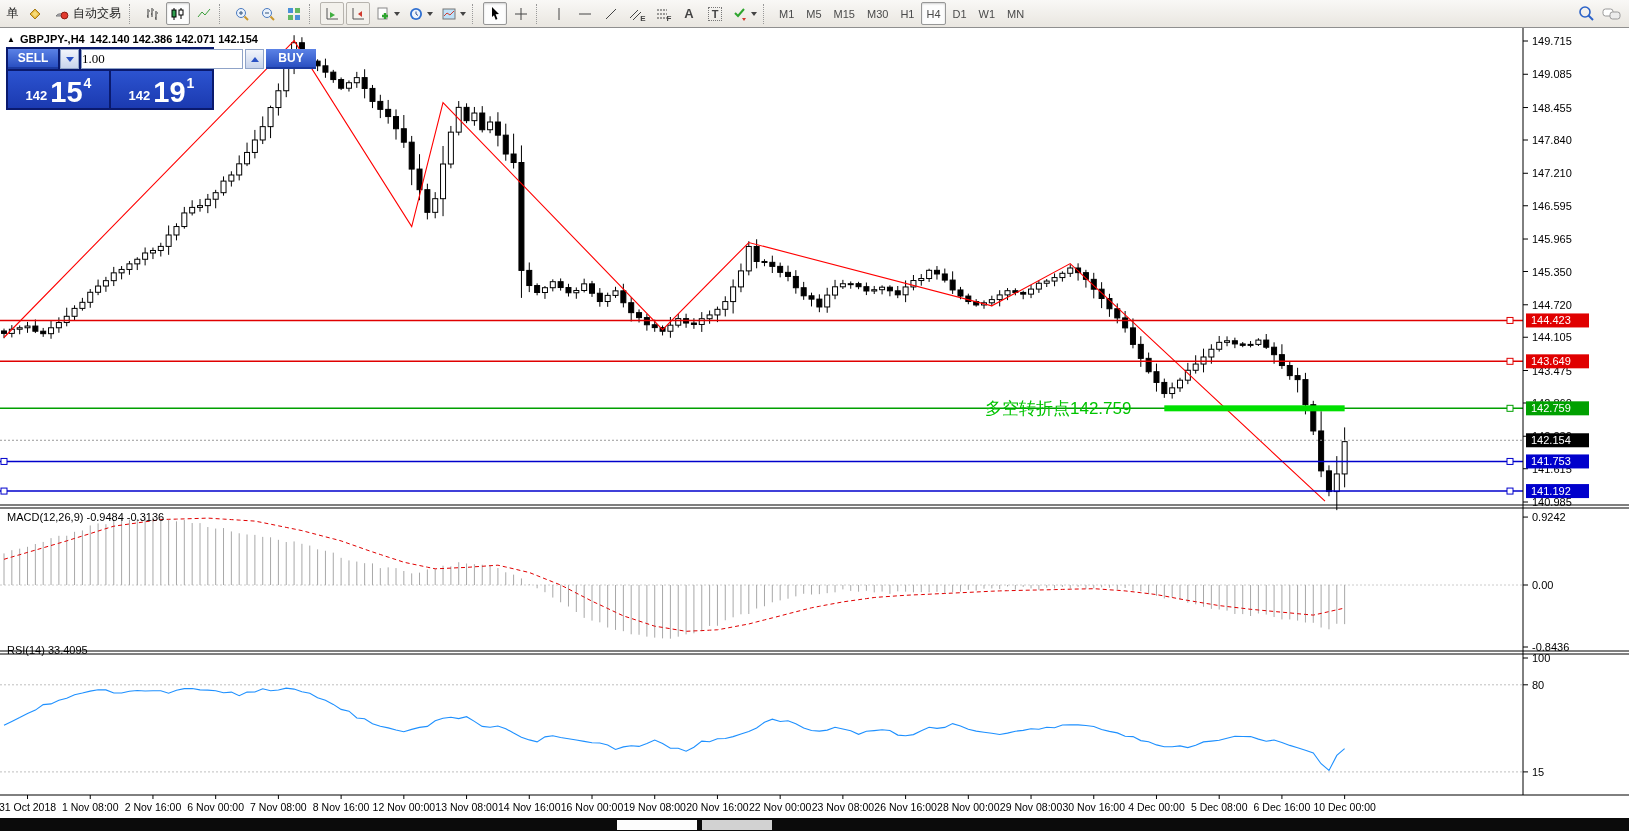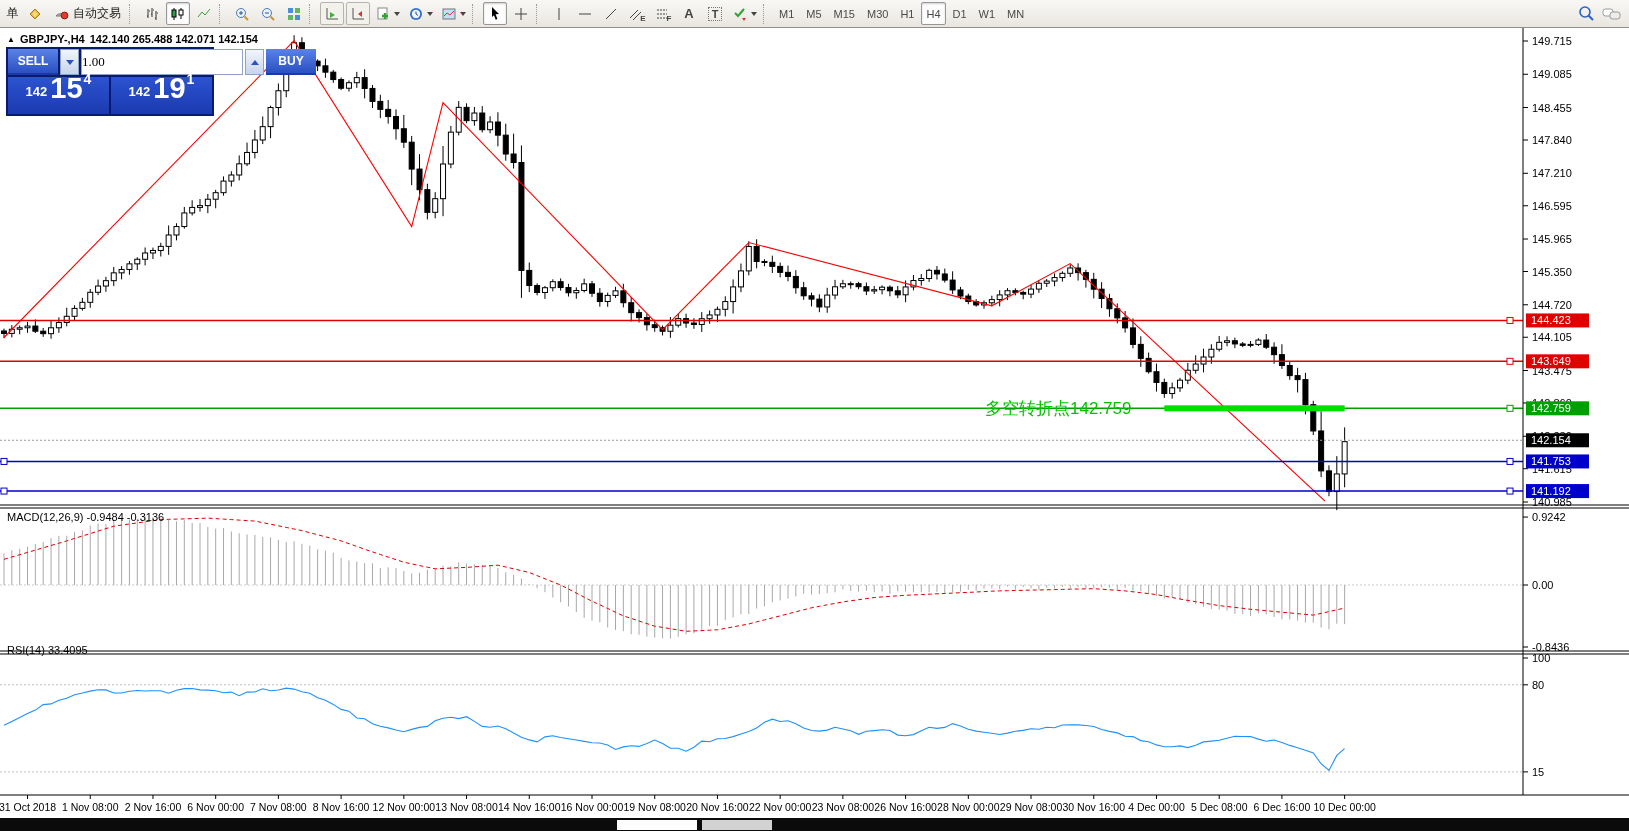--- a/index.html
+++ b/index.html
@@ -27,34 +27,34 @@
 
 .chart-wrap{position:relative;width:1629px;height:803px;background:#fff}
 #chart-svg{position:absolute;left:0;top:0}
 .symbol-line{position:absolute;left:7px;top:5px;font-size:11px;font-weight:bold;color:#000;
   display:flex;align-items:center;gap:5px;z-index:3}
 .collapse{font-size:8px;color:#000}
 .ohlc{font-weight:bold}
 
 .oct{position:absolute;left:6px;top:19px;width:208px;background:#0a1a6e;padding:2px;
   display:flex;flex-direction:column;gap:2px;z-index:3}
-.oct-row1{display:flex;gap:2px;height:26px}
+.oct-row1{display:flex;gap:2px;height:20px}
 .oct-sell,.oct-buy{flex:0 0 50px;background:linear-gradient(#5b82e6,#2a50c2);color:#fff;
   font-weight:bold;font-size:12px;border:none;border-bottom:2px solid #1b3aa0}
 .oct-spin{flex:0 0 19px;background:linear-gradient(#f2f5fb,#c8d4ec);border:1px solid #8fa3c8;
   display:flex;align-items:center;justify-content:center}
 .tri-dn{width:0;height:0;border-left:4px solid transparent;border-right:4px solid transparent;
   border-top:5px solid #2b52c4}
 .tri-up{width:0;height:0;border-left:4px solid transparent;border-right:4px solid transparent;
   border-bottom:5px solid #2b52c4}
 .oct-vol{flex:1;font-size:13px;border:1px solid #8fa3c8;color:#000;
   font-family:Liberation Serif, serif}
 .oct-row2{display:flex;gap:2px;height:37px}
 .oct-price{flex:1;background:linear-gradient(#2c53d0,#1b3ab0);color:#fff;display:flex;
-  align-items:flex-end;justify-content:center;padding-bottom:13px}
+  align-items:flex-end;justify-content:center;padding-bottom:3px}
 .p-small{font-size:13px;font-weight:bold;margin-right:3px;line-height:19px}
 .p-big{font-size:29px;font-weight:bold;line-height:26px}
 .p-sup{font-size:14px;font-weight:bold;margin:-14px 0 14px 1px}
 
 .pane-label{position:absolute;left:7px;font-size:11px;color:#000;z-index:3}
 .macd-label{top:483px}
 .rsi-label{top:616px}
 .annotation{position:absolute;left:985px;top:369px;font-size:17px;font-weight:normal;
   color:#00c400;z-index:3;white-space:nowrap}
 
@@ -924,21 +924,21 @@
       <text x="1531" y="437.44467353952035" font-size="11" fill="#fff" font-family="Liberation Sans, sans-serif">141.753</text>
       <rect x="1526" y="456.0690721649488" width="63" height="14" fill="#0000cc"></rect>
       <text x="1531" y="467.0690721649488" font-size="11" fill="#fff" font-family="Liberation Sans, sans-serif">141.192</text>
       <rect x="1526" y="405.2693012600238" width="63" height="14" fill="#000000"></rect>
       <text x="1531" y="416.2693012600238" font-size="11" fill="#fff" font-family="Liberation Sans, sans-serif">142.154</text>
     </svg>
 
   <div class="symbol-line">
     <span class="collapse">▲</span>
     <span>GBPJPY-,H4</span>
-    <span class="ohlc">142.140 265.488 142.071 142.154</span>
+    <span class="ohlc">142.140 142.386 142.071 142.154</span>
   </div>
 
   <div class="oct">
     <div class="oct-row1">
       <button class="oct-sell">SELL</button>
       <button class="oct-spin">
           <span class="tri-dn"></span>
         </button>
       <input class="oct-vol" value="1.00" style="">
       <button class="oct-spin">

